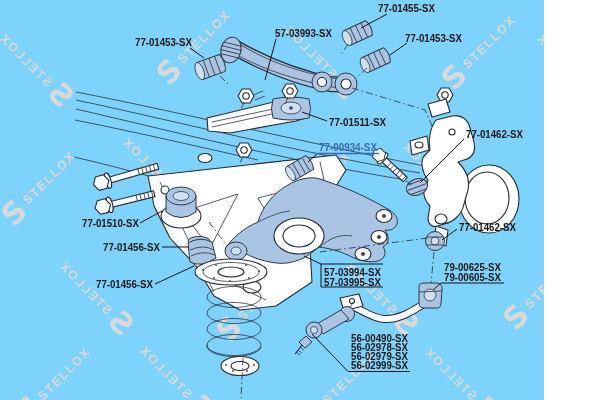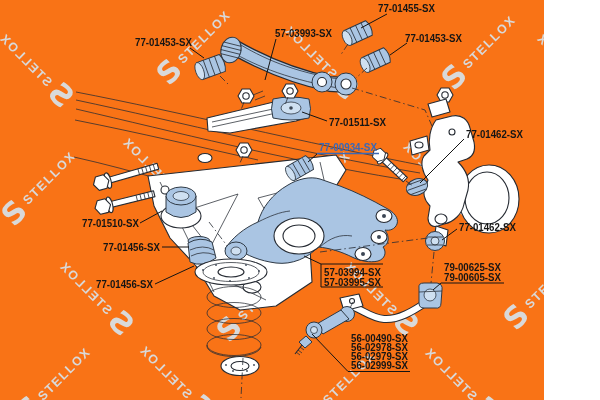--- a/index.html
+++ b/index.html
@@ -1,16 +1,16 @@
 <!DOCTYPE html>
 <html><head>
 <meta charset="utf-8">
 <style>
   html,body{margin:0;padding:0;background:#ffffff;}
-  .stage{position:relative;width:544px;height:400px;background:#f97316;overflow:hidden;
+  .stage{position:relative;width:544px;height:400px;background:#7dd3fc;overflow:hidden;
          font-family:"Liberation Sans",sans-serif;}
   svg{position:absolute;left:0;top:0;}
   
   .wm-s{font:700 30px "DejaVu Sans",sans-serif;fill:#d9d9d9;}
   .wm-t{font:700 12.5px "Liberation Sans",sans-serif;fill:#d9d9d9;letter-spacing:1.6px;}
   
   .outline{fill:#ffffff;stroke:#262b33;stroke-width:1.1;stroke-linejoin:round;}
   .blue{fill:#aac5e3;stroke:#2e3945;stroke-width:1;stroke-linejoin:round;}
   .blue-in{fill:#cfe0f1;stroke:#2e3945;stroke-width:.8;}
   .thin{stroke:#262b33;stroke-width:.75;fill:none;}

